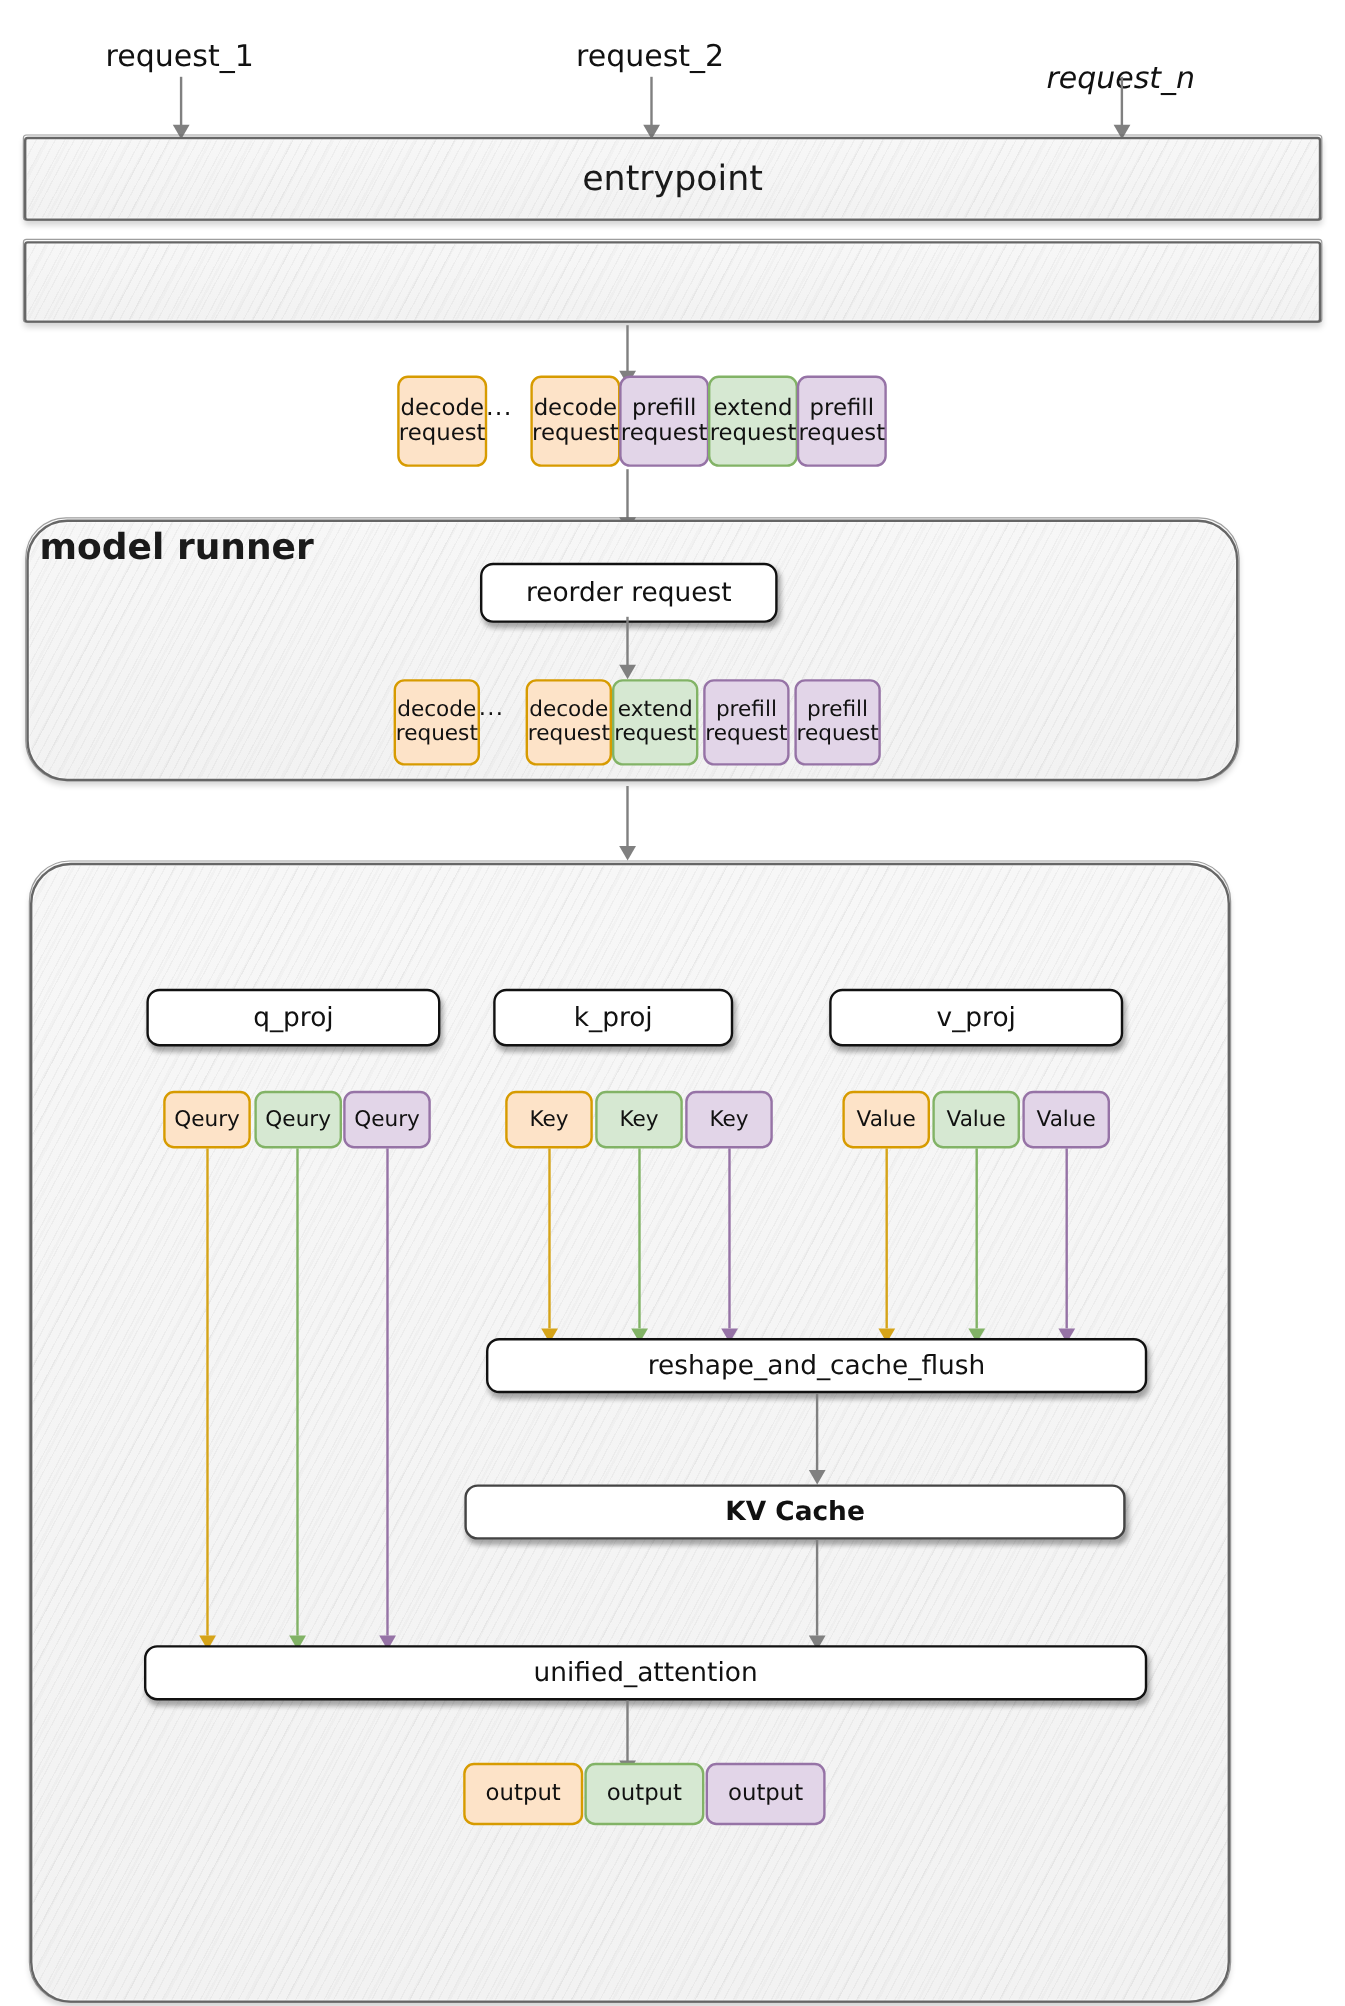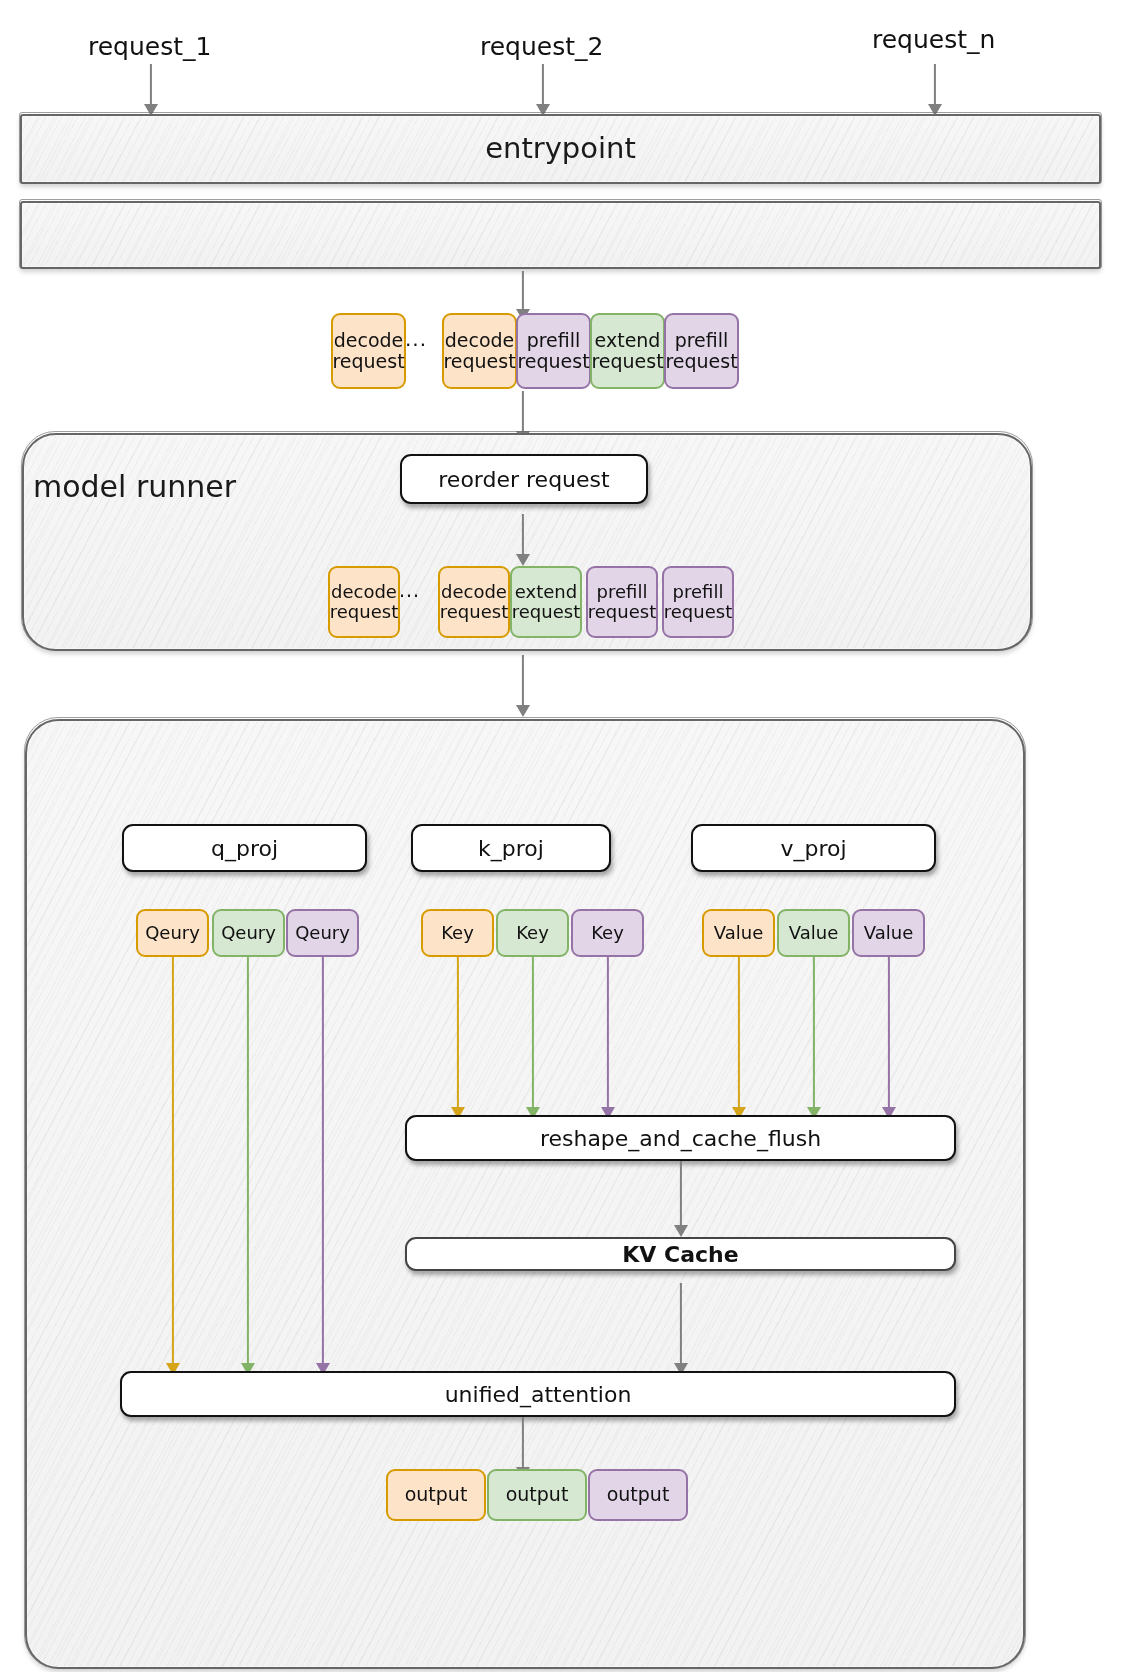--- a/index.html
+++ b/index.html
@@ -130,21 +130,21 @@
   .arrow.a-purple .shaft{background:#9673a6;}
   .arrow.a-purple .head{border-top-color:#9673a6;}
 </style>
 </head>
 <body>
 
 <div id="stage">
 
   <div class="toplabel" style="left:88px;top:13px;font-size:25px;">request_1</div>
   <div class="toplabel" style="left:480px;top:13px;font-size:25px;">request_2</div>
-  <div class="toplabel" style="left:872px;top:6px;font-size:25px;">request_n</div>
+  <div class="toplabel" style="left:872px;top:31px;font-size:25px;font-style:italic;">request_n</div>
 
   <div class="arrow" style="left:143px;top:45px;width:16px;height:52px;">
     <div class="shaft" style="height:41px;"></div>
       <div class="head"></div>
   </div>
   <div class="arrow" style="left:535px;top:45px;width:16px;height:52px;">
     <div class="shaft" style="height:41px;"></div>
       <div class="head"></div>
   </div>
   <div class="arrow" style="left:927px;top:45px;width:16px;height:52px;">
@@ -183,23 +183,23 @@
     <span>prefill</span>
     <span>request</span>
   </div>
 
   <div class="arrow" style="left:515px;top:372px;width:16px;height:52px;">
     <div class="shaft" style="height:41px;"></div>
       <div class="head"></div>
   </div>
 
   <div class="container rounded" style="left:22px;top:414px;width:1010px;height:218px;"></div>
-  <div class="container-title" style="left:33px;top:450px;font-size:30px;font-weight:400;">model runner</div>
-
-  <div class="pbox" style="left:400px;top:435px;width:248px;height:50px;font-size:22px;">
+  <div class="container-title" style="left:33px;top:420px;font-size:30px;font-weight:700;">model runner</div>
+
+  <div class="pbox" style="left:400px;top:450px;width:248px;height:50px;font-size:22px;">
     <span>reorder request</span>
   </div>
 
   <div class="arrow" style="left:515px;top:495px;width:16px;height:52px;">
     <div class="shaft" style="height:41px;"></div>
       <div class="head"></div>
   </div>
 
   <div class="chip c-orange" style="left:328px;top:547px;width:72px;height:72px;font-size:18px;">
     <span>decode</span>
@@ -311,21 +311,21 @@
 
   <div class="pbox" style="left:405px;top:1096px;width:551px;height:46px;font-size:22px;">
     <span>reshape_and_cache_flush</span>
   </div>
 
   <div class="arrow" style="left:673px;top:1142px;width:16px;height:76px;">
     <div class="shaft" style="height:65px;"></div>
       <div class="head"></div>
   </div>
 
-  <div class="pbox thin bold-text" style="left:405px;top:1218px;width:551px;height:34px;font-size:22px;">
+  <div class="pbox thin bold-text" style="left:387px;top:1218px;width:551px;height:46px;font-size:22px;">
     <span>KV Cache</span>
   </div>
 
   <div class="arrow" style="left:673px;top:1264px;width:16px;height:92px;">
     <div class="shaft" style="height:80px;"></div>
       <div class="head"></div>
   </div>
 
   <div class="pbox" style="left:120px;top:1352px;width:836px;height:46px;font-size:22px;">
     <span>unified_attention</span>

